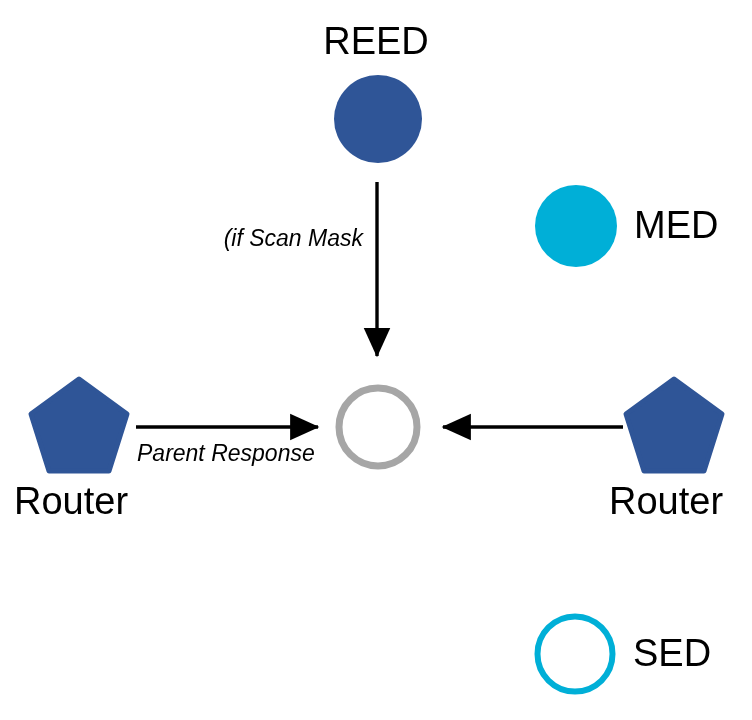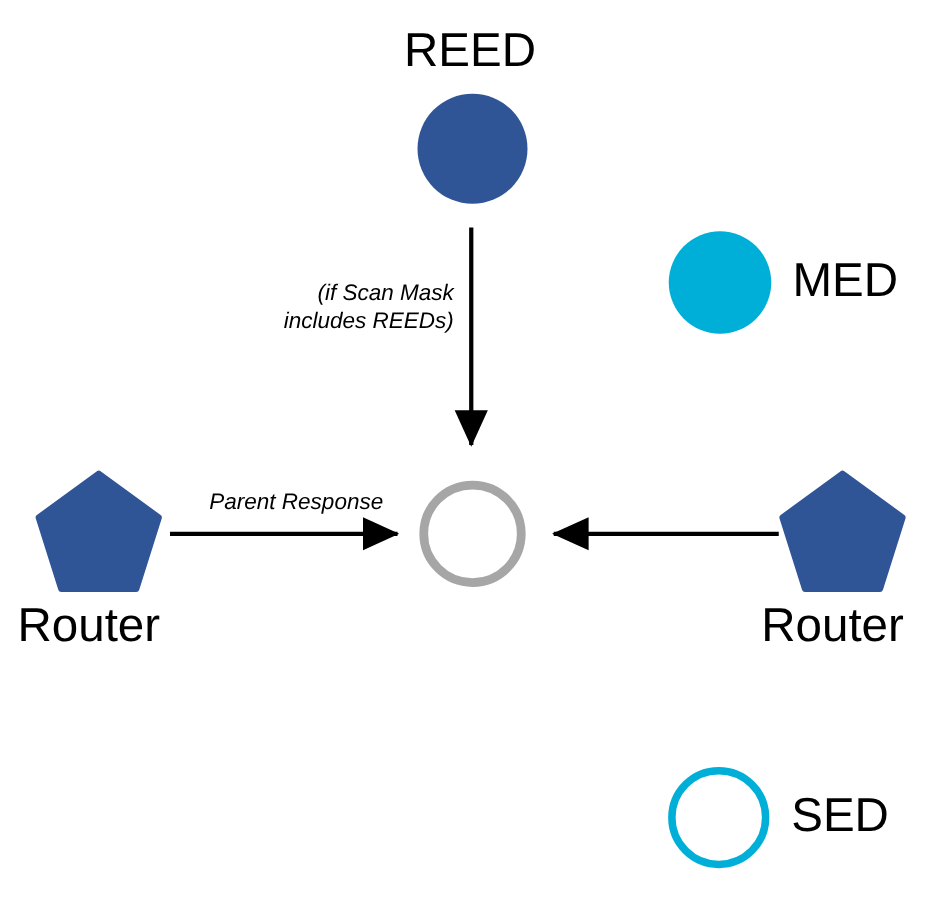--- a/index.html
+++ b/index.html
@@ -31,26 +31,26 @@
     font-weight: 400;
     white-space: nowrap;
     line-height: 1;
   }
   .label-xl { font-size: 38px; }
   .edge-label {
     position: absolute;
     color: #000000;
     font-family: "Liberation Sans", sans-serif;
     font-style: italic;
-    font-size: 18px;
+    font-size: 23px;
     line-height: 1.22;
     white-space: nowrap;
   }
   .edge-label.align-right { text-align: right; }
-  .edge-label.align-left  { text-align: center; }
+  .edge-label.align-left  { text-align: left; margin-top: 48px; }
 </style>
 </head>
 <body>
 
 <div id="canvas">
 
   <svg id="diagram-svg" viewBox="0 0 752 720">
     <defs>
       <marker id="arrowhead-black" markerWidth="9" markerHeight="9" refX="8.2" refY="4.5" orient="auto" markerUnits="strokeWidth">
         <path d="M0,0.6 L8.6,4.5 L0,8.4 z" fill="#000000"></path>
@@ -81,20 +81,19 @@
   <div class="node-label label-xl" style="left:633px; top:634px;">SED</div>
 
   <div class="node-label label-xl" style="left:634px; top:206px;">MED</div>
 
   <div class="node-label label-xl" style="left:14px; top:482px;">Router</div>
 
   <div class="node-label label-xl" style="left:609px; top:482px;">Router</div>
 
   <div class="edge-label align-right" style="left:198px; top:224px; width:165px;">
     <div>(if Scan Mask</div>
-    <div>includes REEDs)</div>
   </div>
 
   <div class="edge-label align-left" style="left:137px; top:391px; width:200px;">
     <div>Parent Response</div>
   </div>
 
 </div>
 
 </body></html>

